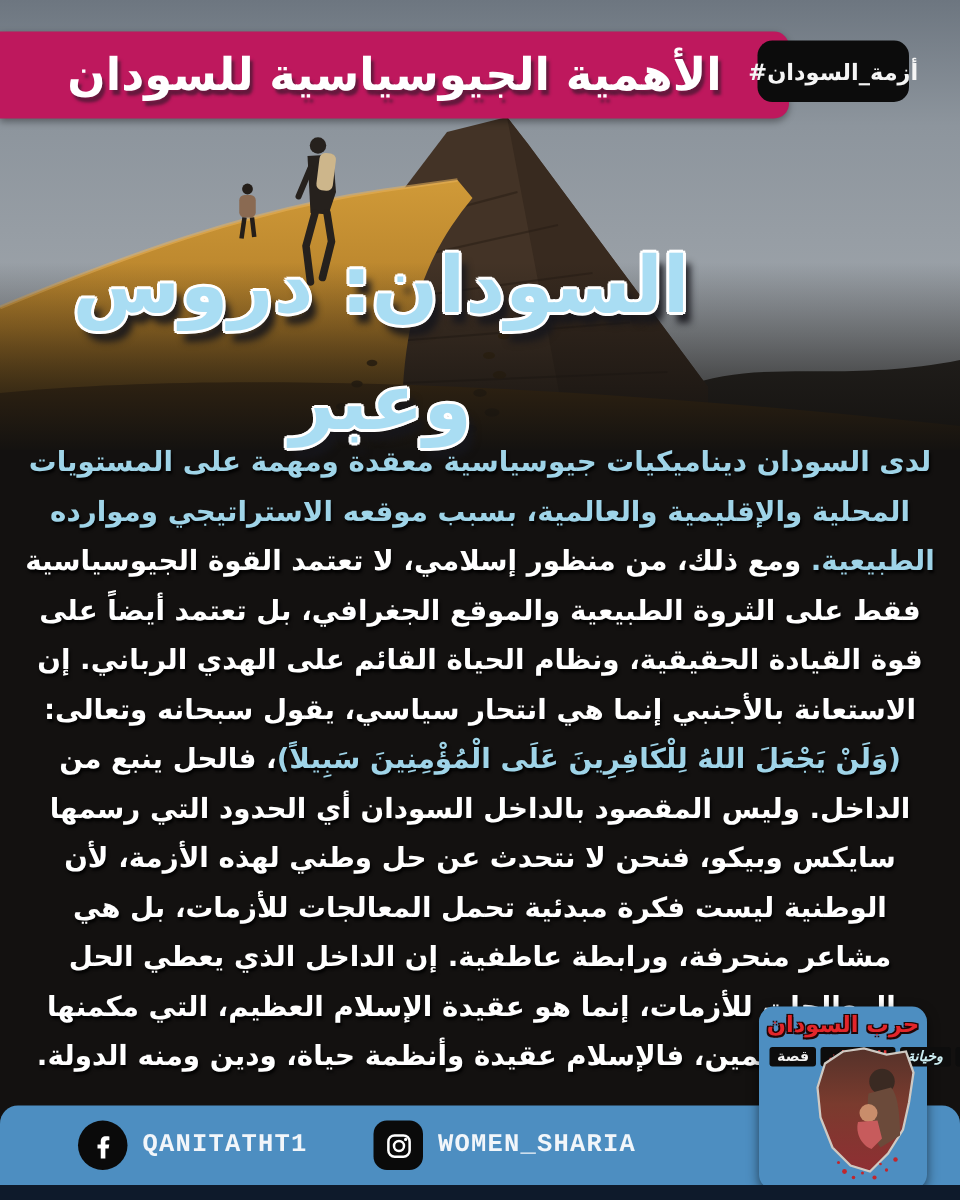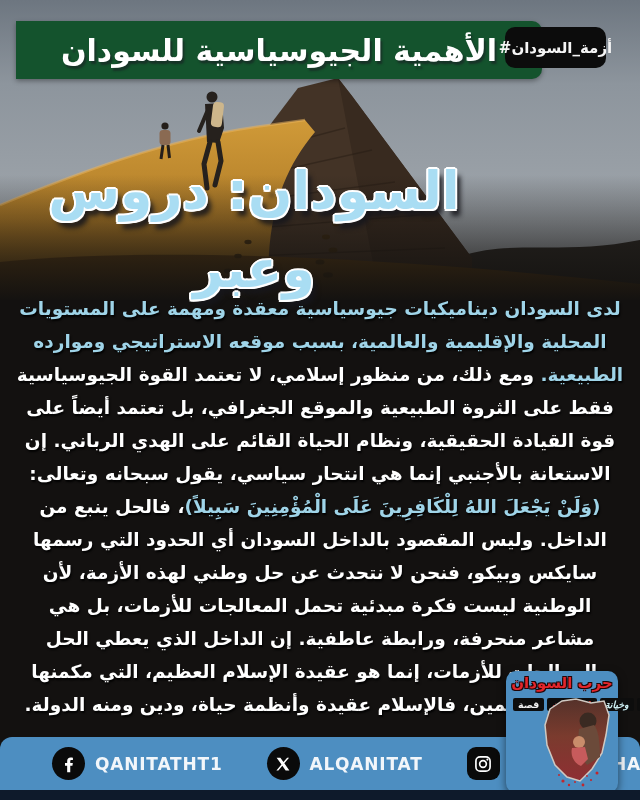--- a/index.html
+++ b/index.html
@@ -6,22 +6,22 @@
   .poster{
     position:relative;width:640px;height:800px;overflow:hidden;
     background:#131110;
     font-family:"DejaVu Sans","Liberation Sans",sans-serif;
     margin:0 auto;
   }
   
   .photo{position:absolute;top:0;left:0;width:640px;height:300px;}
   
   .header-bar{
-    position:absolute;top:21px;left:16px;width:526px;height:58px;
-    background:#14532d;border-radius:0 10px 10px 0;
+    position:absolute;top:21px;left:0;width:526px;height:58px;
+    background:#be185d;border-radius:0 10px 10px 0;
     display:flex;align-items:center;justify-content:center;
     box-shadow:0 2px 5px rgba(0,0,0,.35);z-index:4;
   }
   .header-title{
     direction:rtl;color:#ffffff;font-weight:bold;font-size:30px;white-space:nowrap;
     text-shadow:2px 3px 2px rgba(25,25,35,.55);
   }
   .hashtag-badge{
     position:absolute;top:27px;left:505px;width:101px;height:41px;
     background:#0c0c0c;border-radius:10px;z-index:4;
@@ -60,21 +60,21 @@
   .book-labels{position:absolute;left:7px;top:27px;display:flex;flex-direction:row;gap:3px;}
   .book-label{
     background:#0d0d0d;border-radius:2px;padding:0 5px;direction:rtl;
     font-size:9.5px;font-weight:bold;line-height:13px;text-align:center;
   }
   .book-map{position:absolute;right:3px;top:24px;width:74px;height:94px;}
   
   .footer-bar{
     position:absolute;left:0;top:737px;width:640px;height:53px;
     background:#4d8ec1;border-radius:12px 12px 0 0;z-index:5;
-    display:flex;align-items:center;padding-left:52px;box-sizing:border-box;gap:44px;
+    display:flex;align-items:center;padding-left:52px;box-sizing:border-box;gap:44px;font-family:Liberation Mono, monospace;
   }
   .social-item{display:flex;align-items:center;gap:10px;cursor:pointer;}
   .social-icon{
     width:33px;height:33px;background:#0a0a0a;border-radius:50%;
     display:flex;align-items:center;justify-content:center;flex:0 0 auto;
   }
   .social-icon.square{border-radius:9px;}
   .social-handle{
     color:#f2f6fa;font-weight:bold;font-size:17px;letter-spacing:.8px;white-space:nowrap;
   }
@@ -205,28 +205,20 @@
   <div class="footer-bar">
     <div class="social-item">
       <span class="social-icon">
         <svg width="20" height="20" viewBox="0 0 24 24">
             <path d="M13.5 22v-8h2.6l.5-3.2h-3.1V8.9c0-.95.35-1.6 1.7-1.6h1.5V4.4C16 4.3 15 4.2 13.9 4.2c-2.5 0-4.1 1.5-4.1 4.2v2.4H7.2V14h2.6v8z" fill="#fff"></path>
           </svg>
       </span>
       <span class="social-handle">QANITATHT1</span>
     </div>
     <div class="social-item">
-      <span class="social-icon">
-        <svg width="18" height="18" viewBox="0 0 24 24">
-            <path d="M3.5 3.5h5l4.1 5.8 4.9-5.8h2.6l-6.3 7.5 6.7 9.5h-5l-4.4-6.3-5.3 6.3H3.2l6.7-8z" fill="#fff"></path>
-          </svg>
-      </span>
-      <span class="social-handle">ALQANITAT</span>
-    </div>
-    <div class="social-item">
       <span class="social-icon square">
         <svg width="20" height="20" viewBox="0 0 24 24">
           <rect x="3.5" y="3.5" width="17" height="17" rx="5" fill="none" stroke="#fff" stroke-width="2"></rect>
           <circle cx="12" cy="12" r="4" fill="none" stroke="#fff" stroke-width="2"></circle>
           <circle cx="17.3" cy="6.7" r="1.3" fill="#fff"></circle>
         </svg>
       </span>
       <span class="social-handle">WOMEN_SHARIA</span>
     </div>
   </div>

